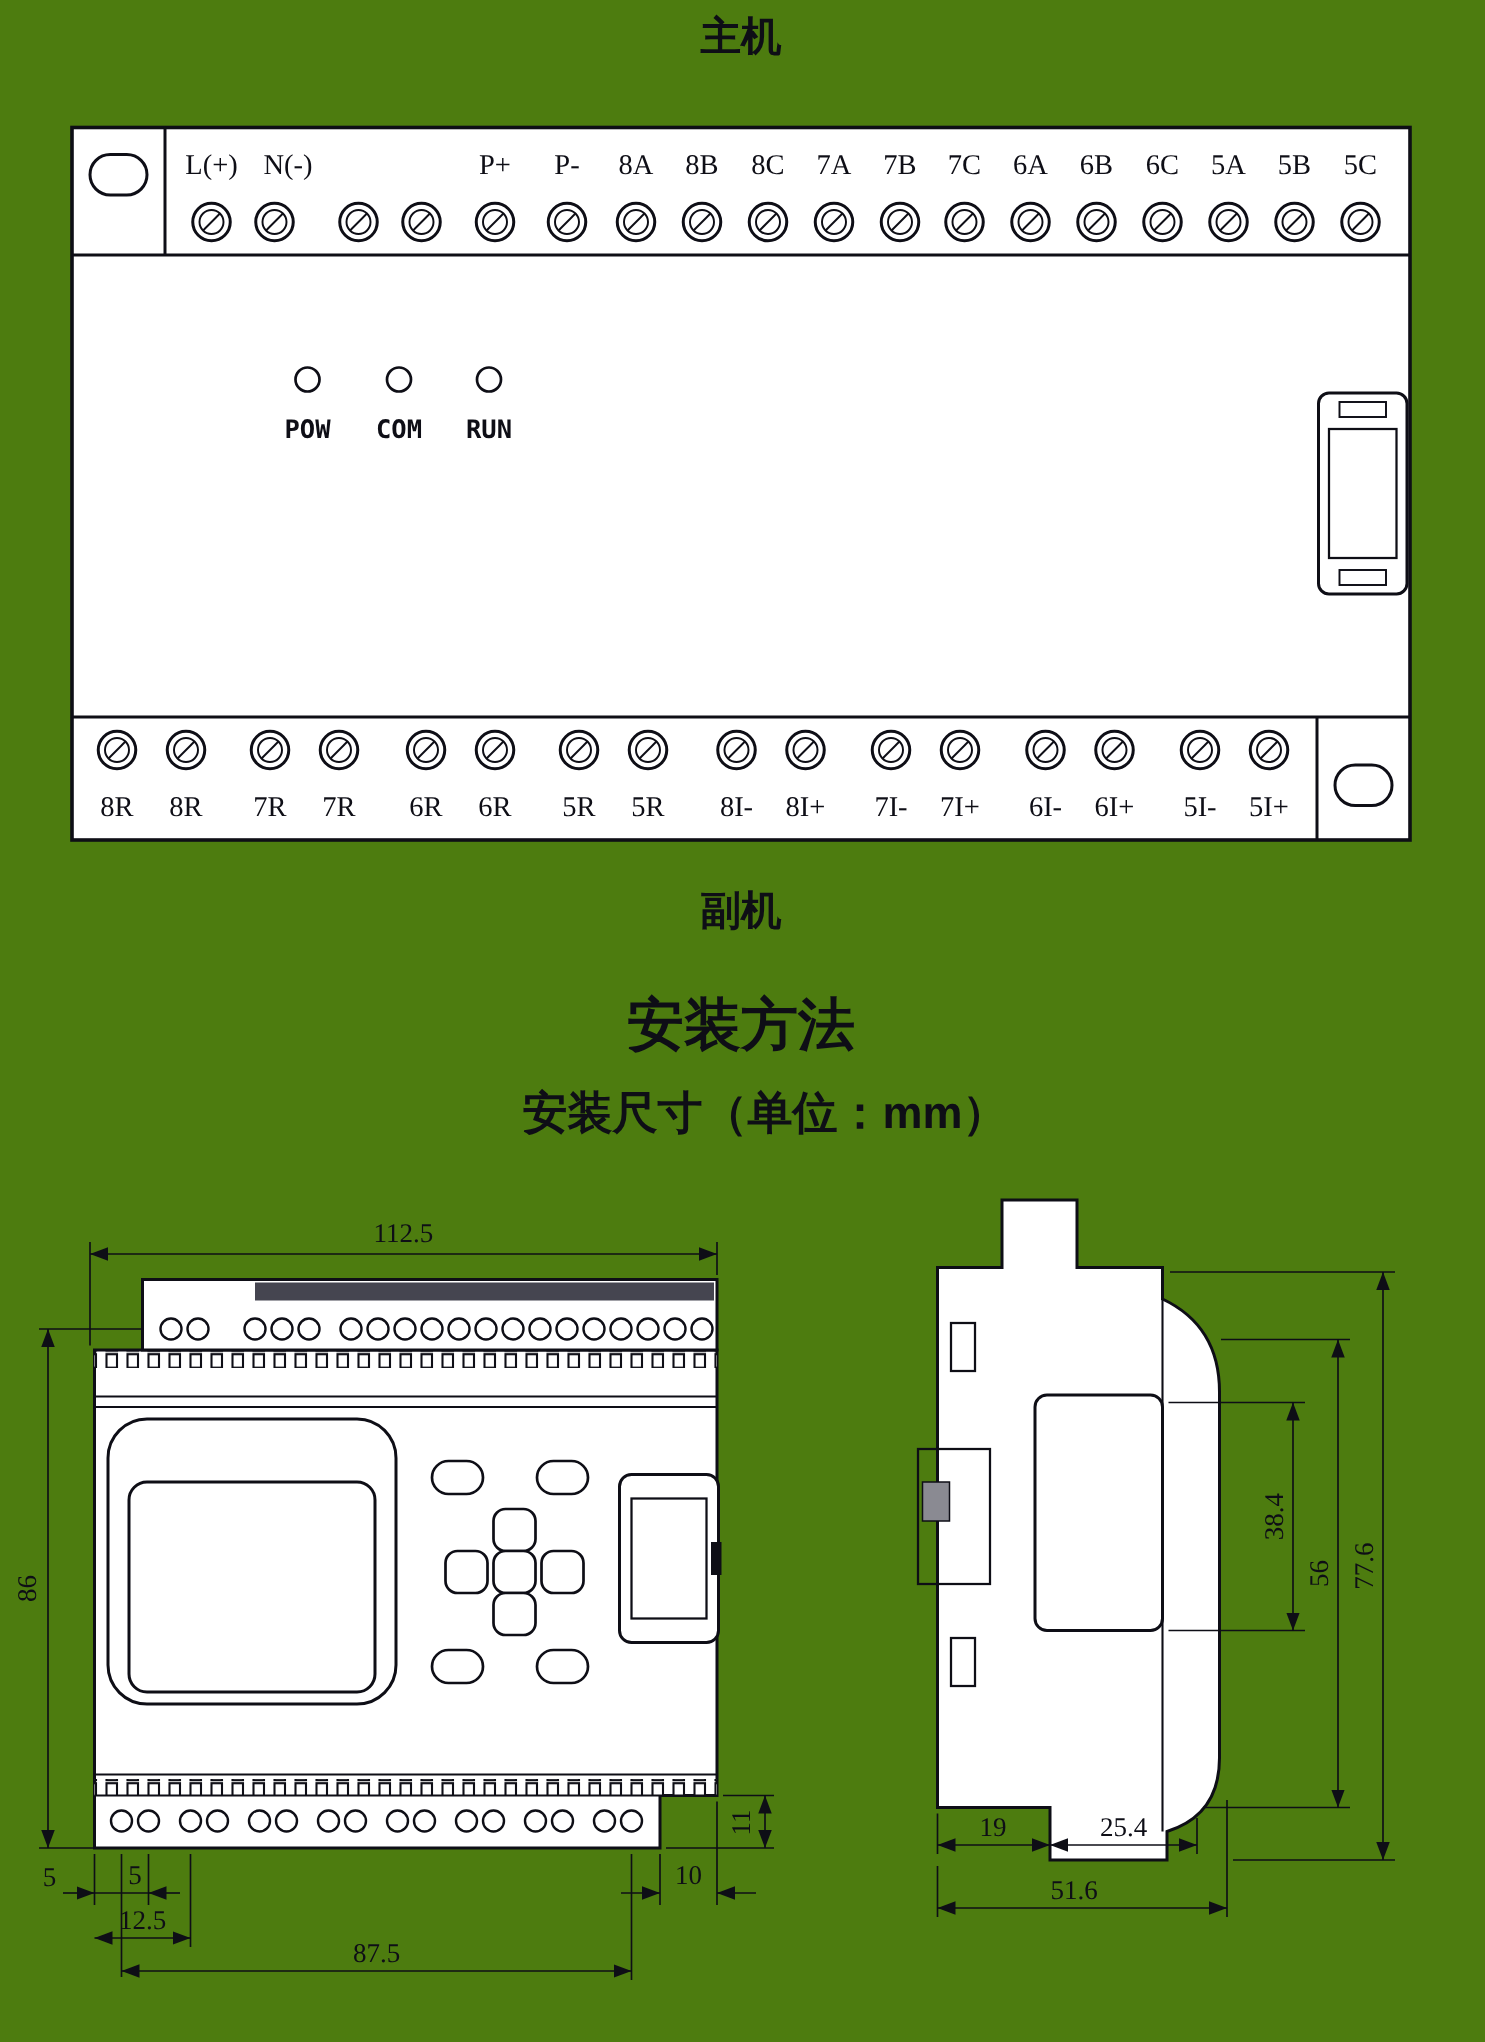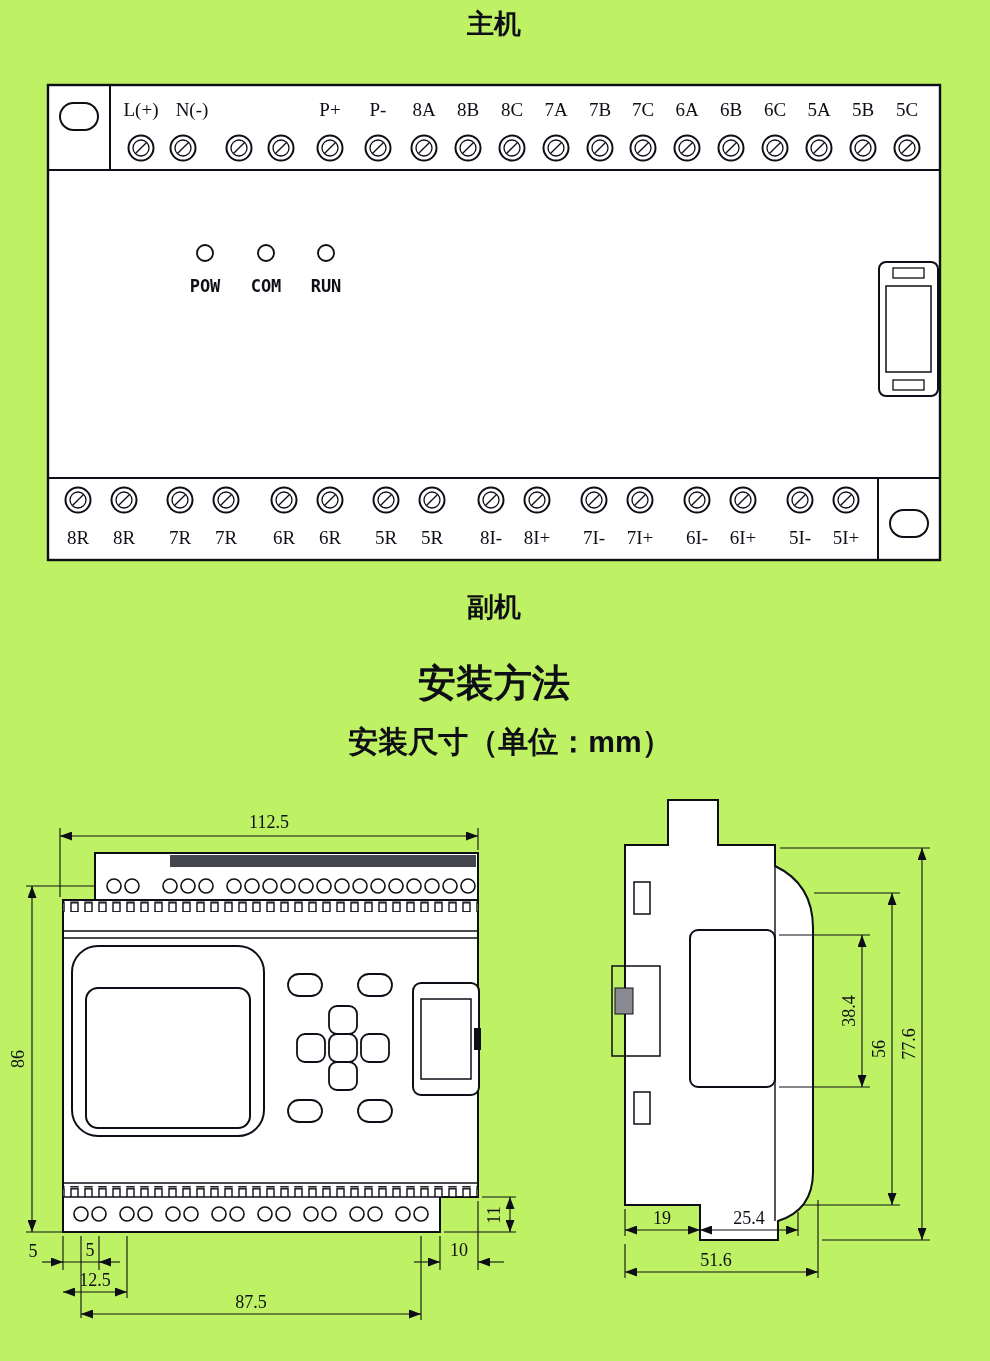--- a/index.html
+++ b/index.html
@@ -1,16 +1,16 @@
 <!DOCTYPE html>
 <html><head>
 <meta charset="utf-8">
 <style>
   html,body{margin:0;padding:0;background:#ffffff;}
-  .page{position:relative;width:990px;height:1361px;background:#bef264;overflow:hidden;}
+  .page{position:relative;width:990px;height:1361px;background:#4d7c0f;overflow:hidden;}
   svg{display:block;}
   text{fill:#0e0e16;}
   .cn{font-family:"Liberation Sans",sans-serif;font-weight:700;text-anchor:middle;}
   .cn-sm{font-size:27px;}
   .cn-xl{font-size:38px;}
   .cn-lg{font-size:30px;}
   .t{font-family:"Liberation Serif",serif;font-size:19px;text-anchor:middle;}
   .bt{font-family:"Liberation Serif",serif;font-size:19px;text-anchor:middle;}
   .led-t{font-family:"DejaVu Sans Mono",monospace;font-size:17px;font-weight:700;text-anchor:middle;}
   .dim{font-family:"Liberation Serif",serif;font-size:18px;text-anchor:middle;}

